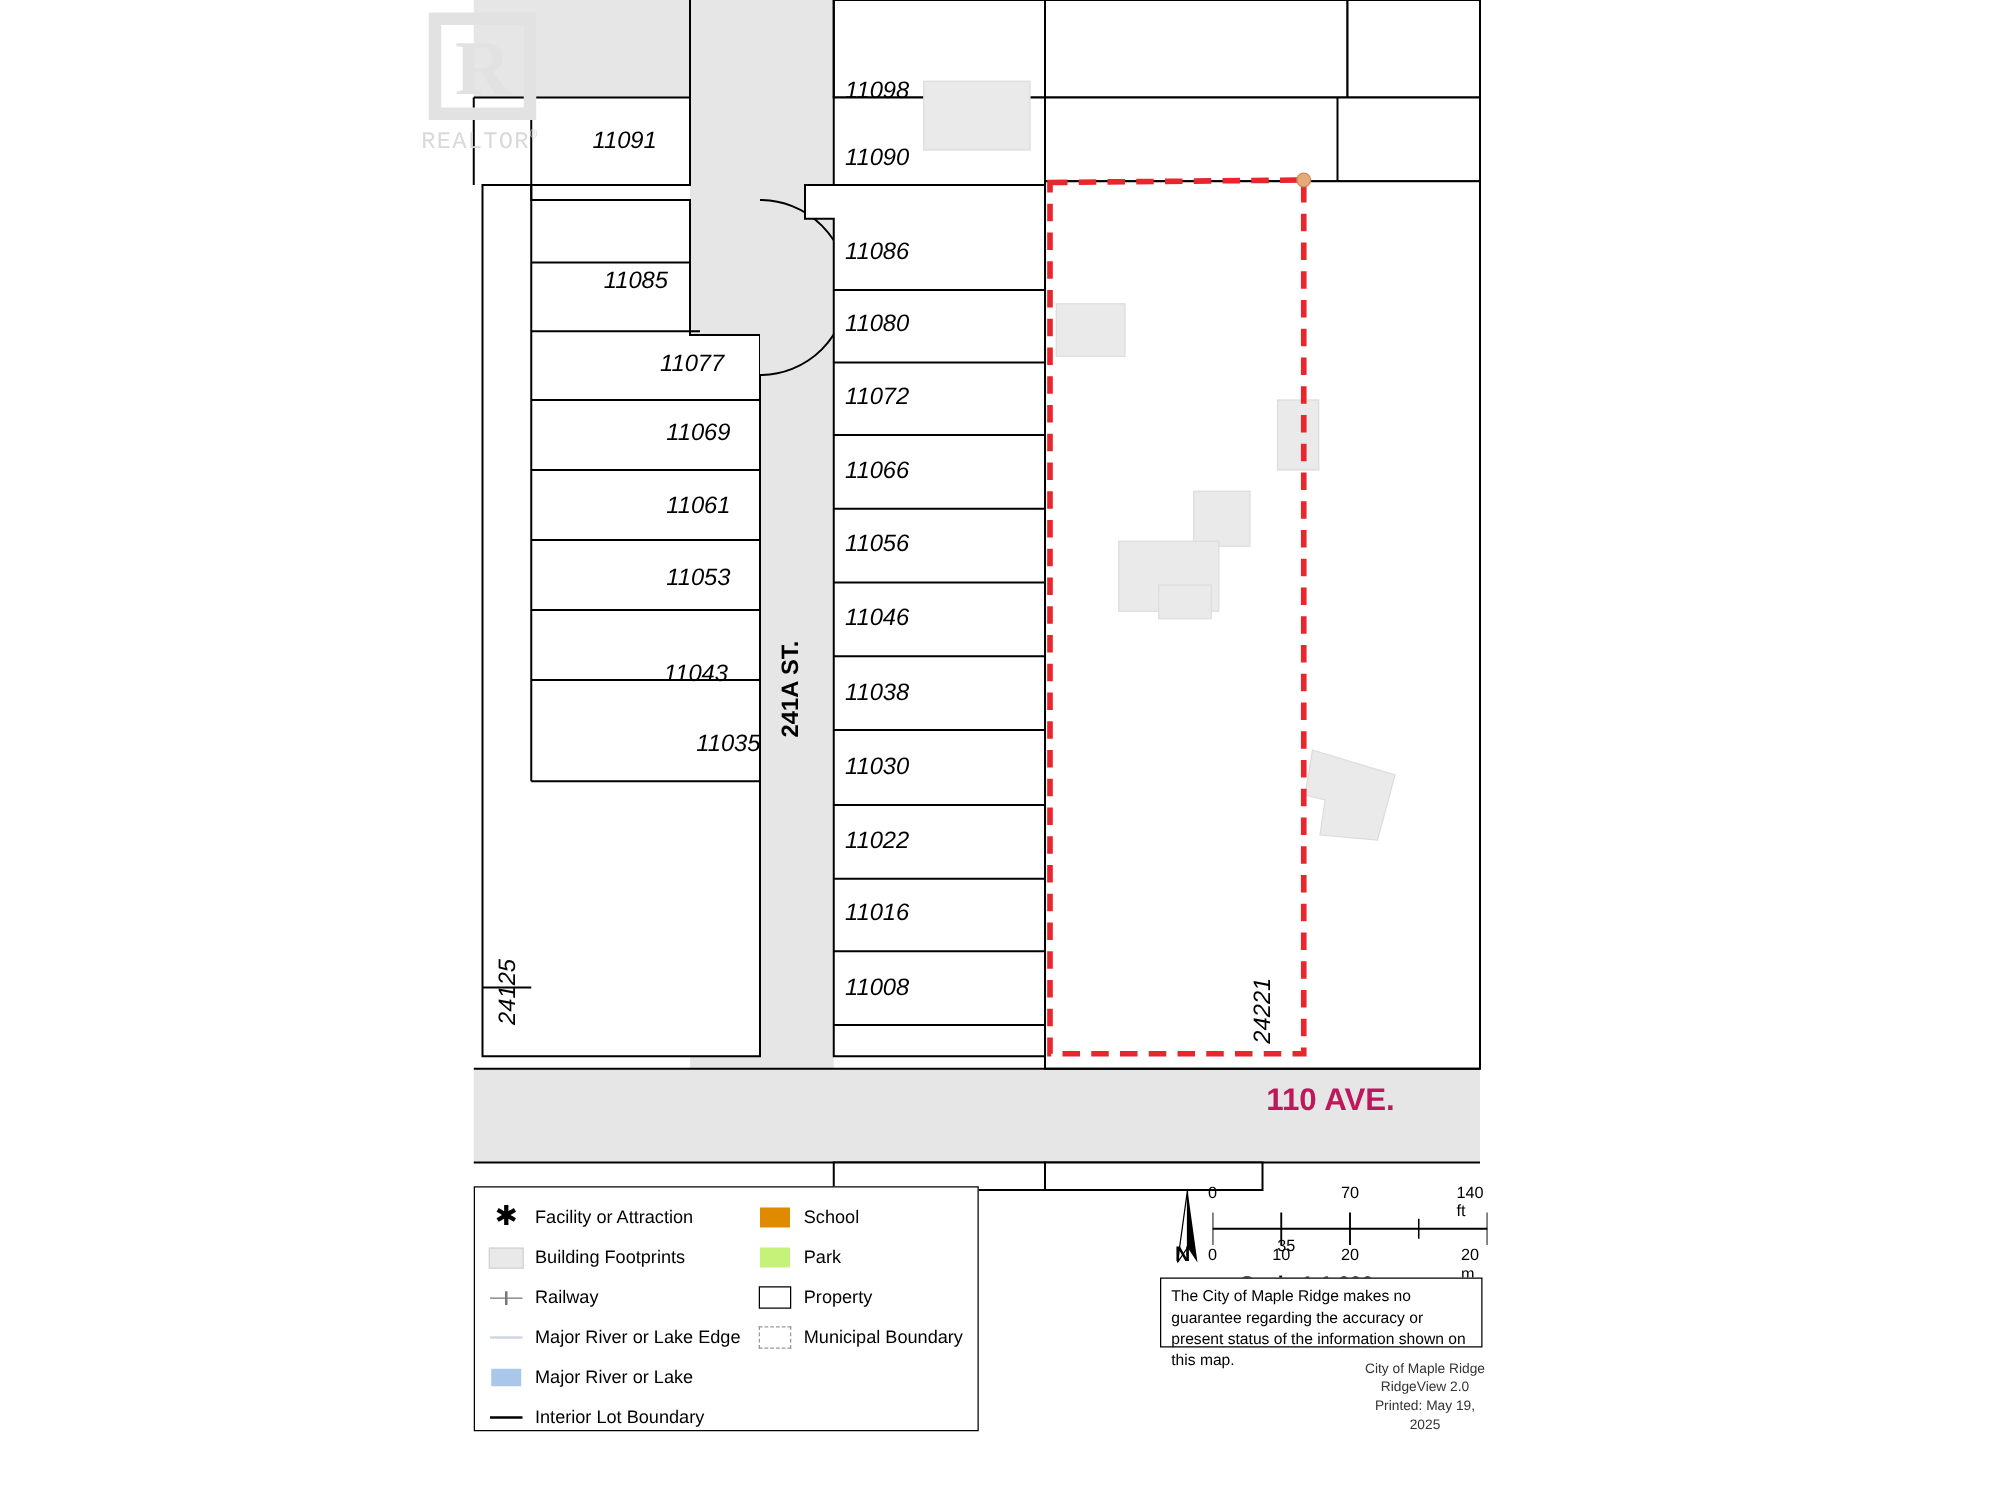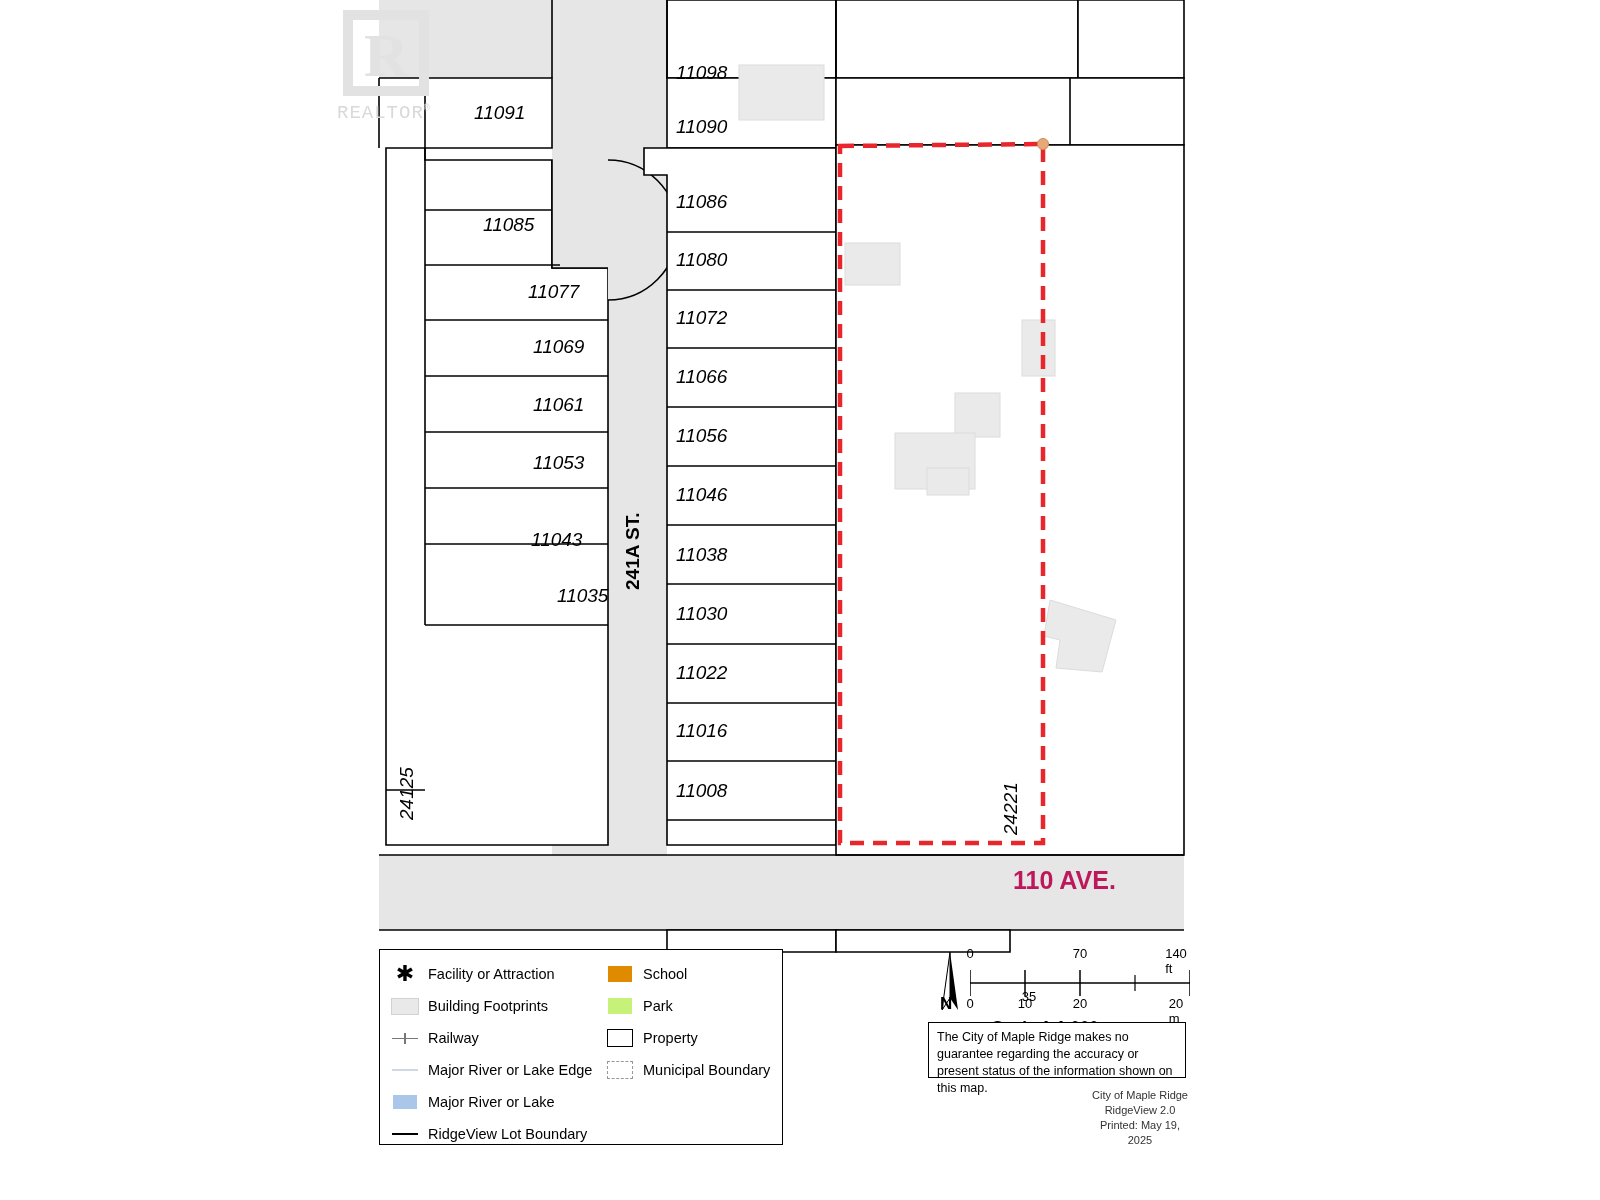--- a/index.html
+++ b/index.html
@@ -376,21 +376,21 @@
       <div class="legend-row">
         <span class="legend-sym">
             <span class="sym-river"></span>
           </span>
         <span class="legend-label">Major River or Lake</span>
       </div>
       <div class="legend-row">
         <span class="legend-sym">
             <span class="sym-lot"></span>
           </span>
-        <span class="legend-label">RidgeView Lot Boundary</span>
+        <span class="legend-label">Interior Lot Boundary</span>
       </div>
     </div>
     <div class="legend-col right">
       <div class="legend-row">
         <span class="legend-sym">
             <span class="sym-school"></span>
           </span>
         <span class="legend-label">School</span>
       </div>
       <div class="legend-row">

